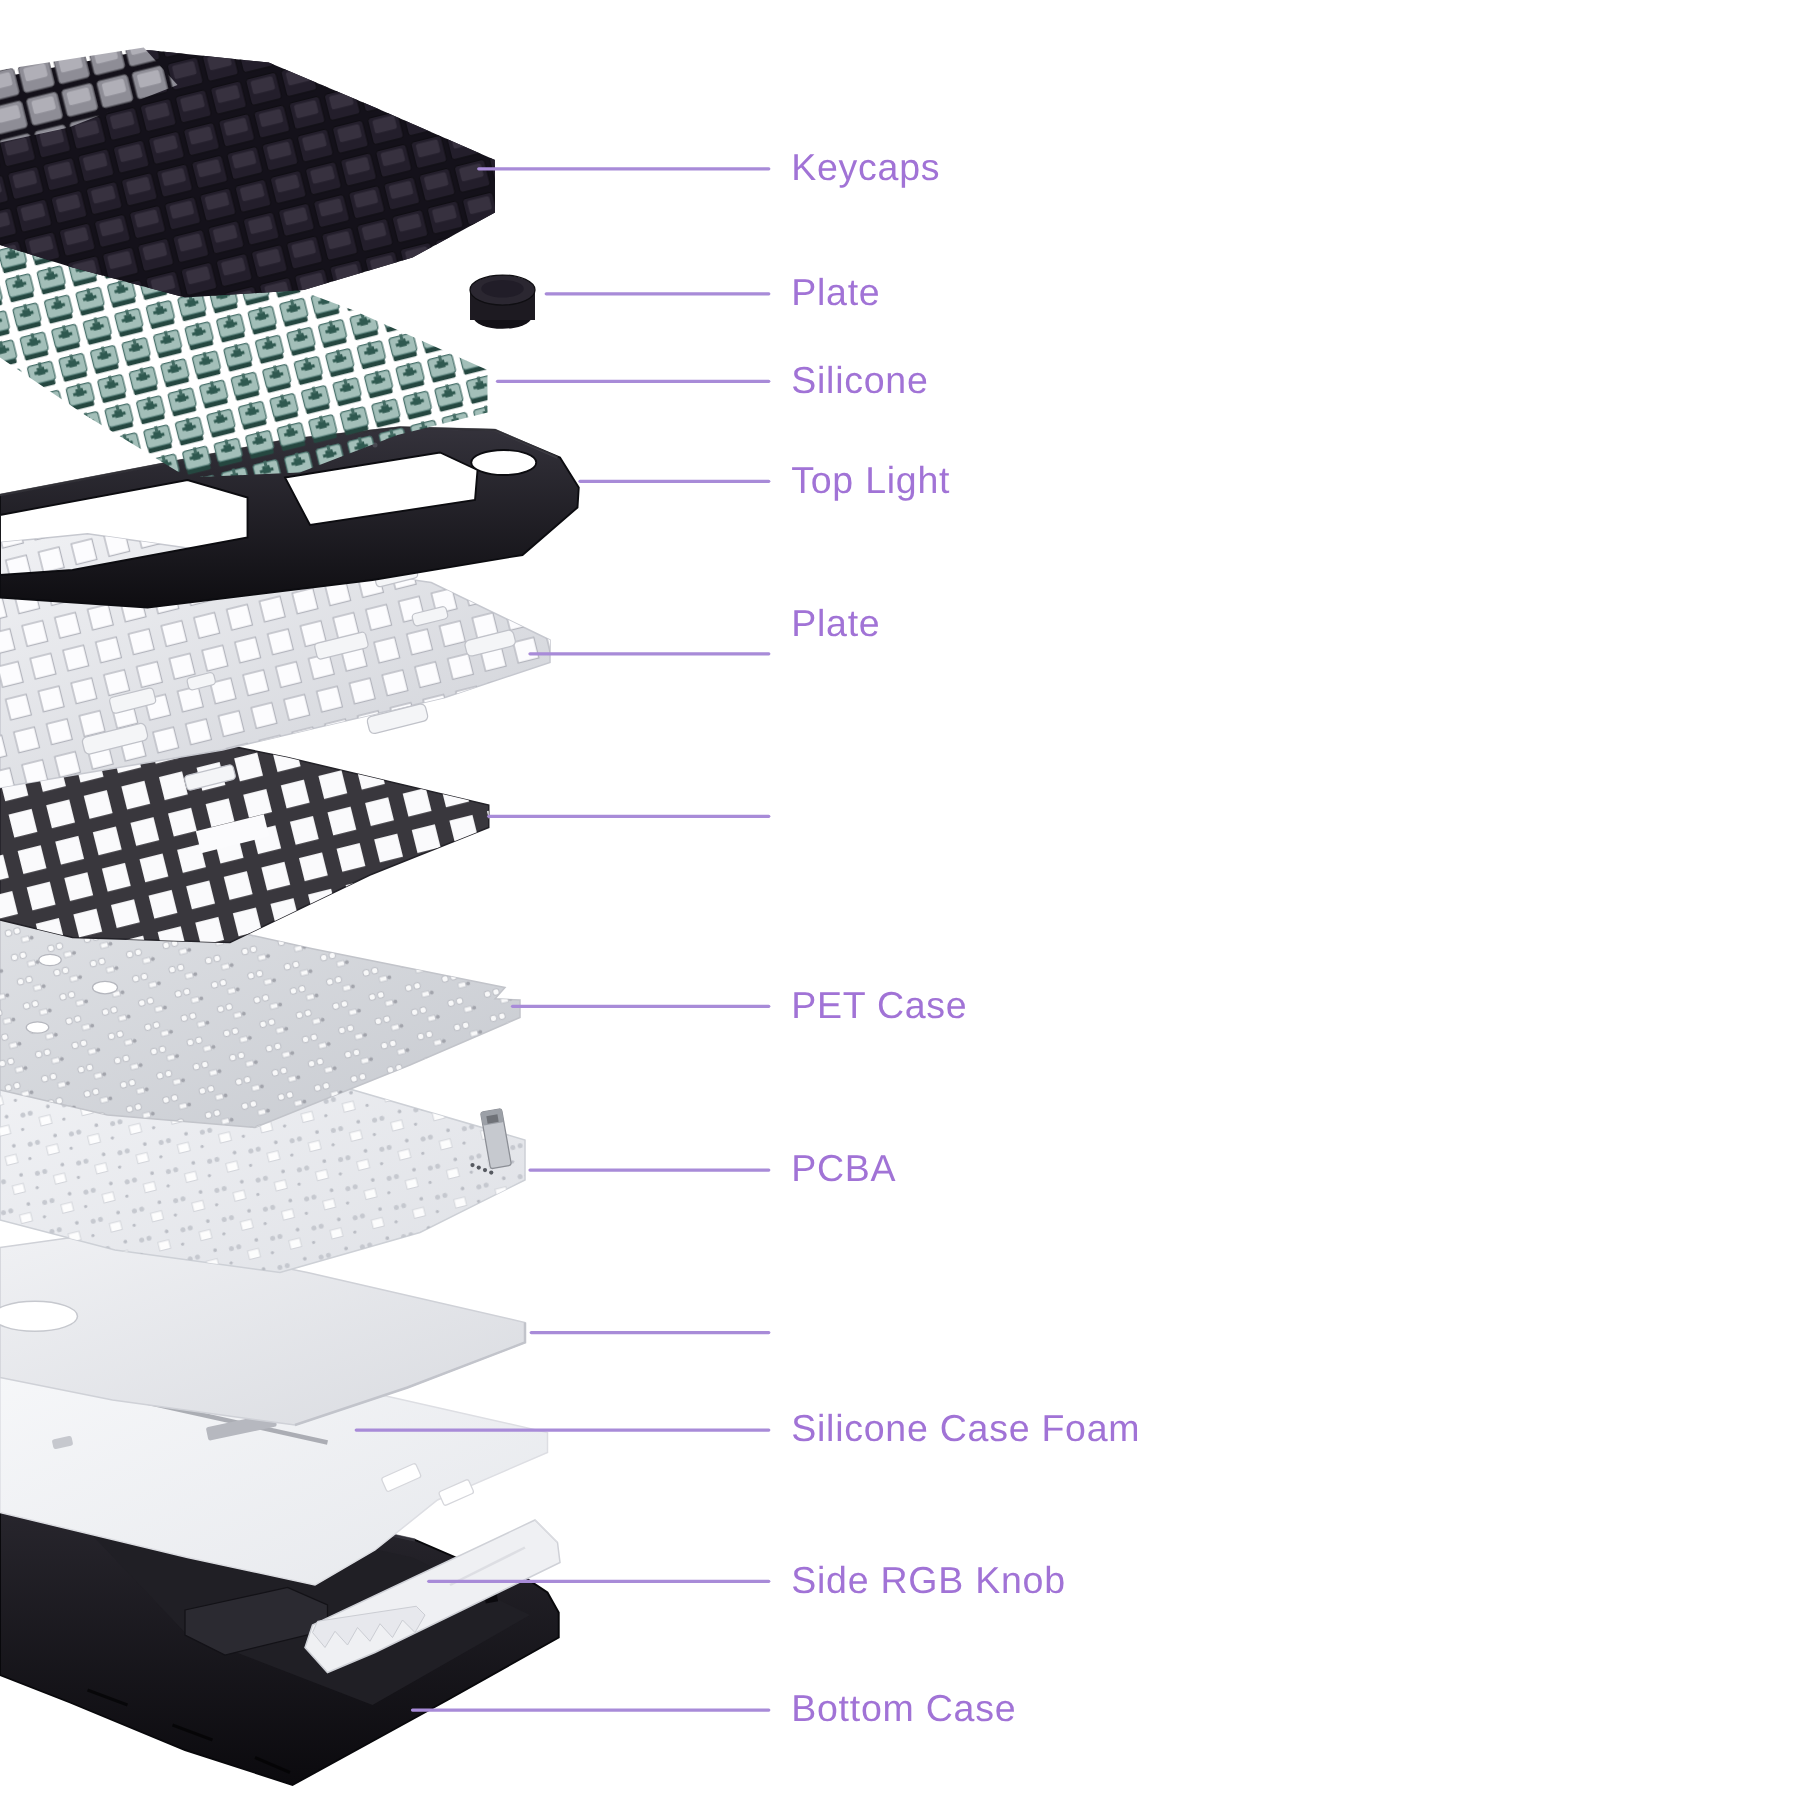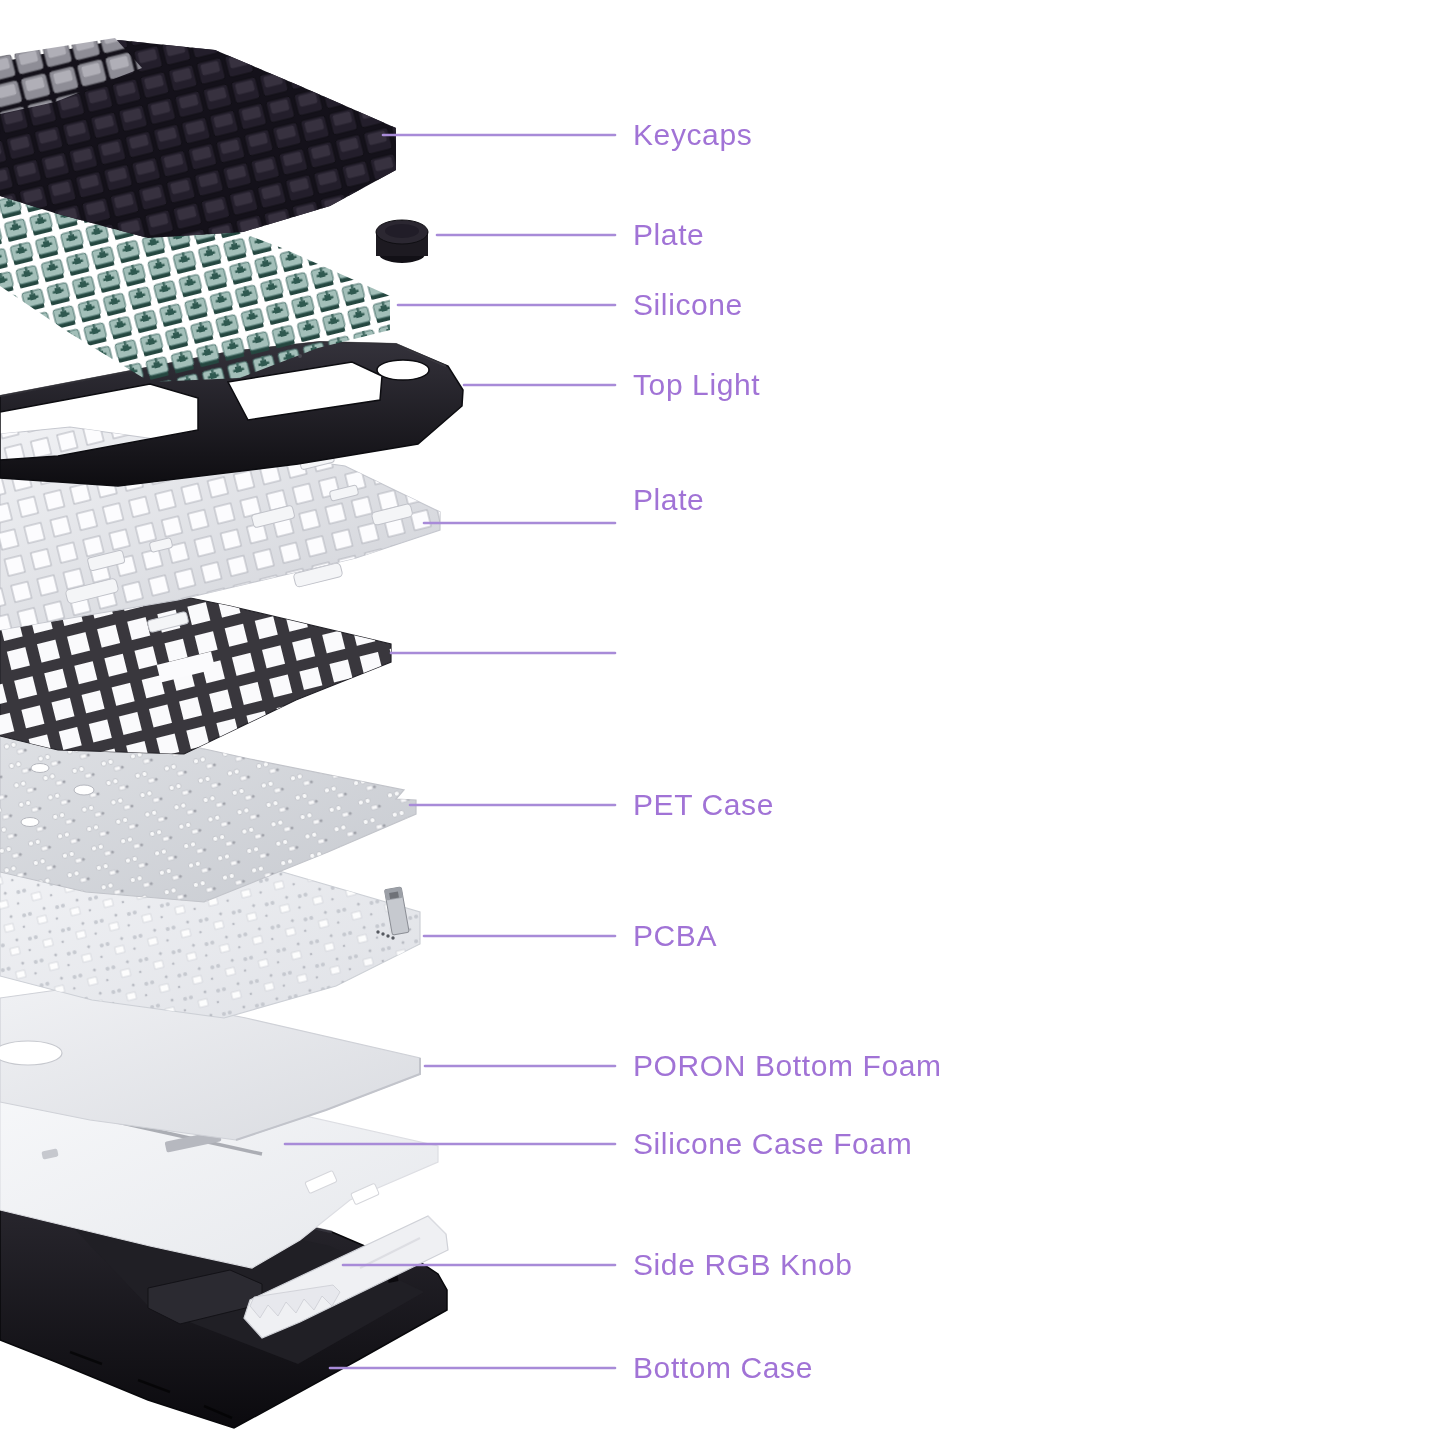--- a/index.html
+++ b/index.html
@@ -201,18 +201,17 @@
   </g>
 </svg>
 
 <div class="part-label" style="top:116px">Keycaps</div>
 <div class="part-label" style="top:216px">Plate</div>
 <div class="part-label" style="top:286px">Silicone</div>
 <div class="part-label" style="top:366px">Top Light</div>
 <div class="part-label" style="top:481px">Plate</div>
 <div class="part-label" style="top:786px">PET Case</div>
 <div class="part-label" style="top:917px">PCBA</div>
-<div class="part-label" style="top:1047px">PORON Bottom Foam</div>
 <div class="part-label" style="top:1125px">Silicone Case Foam</div>
 <div class="part-label" style="top:1246px">Side RGB Knob</div>
 <div class="part-label" style="top:1349px">Bottom Case</div>
 
 </div>
 
 </body></html>

